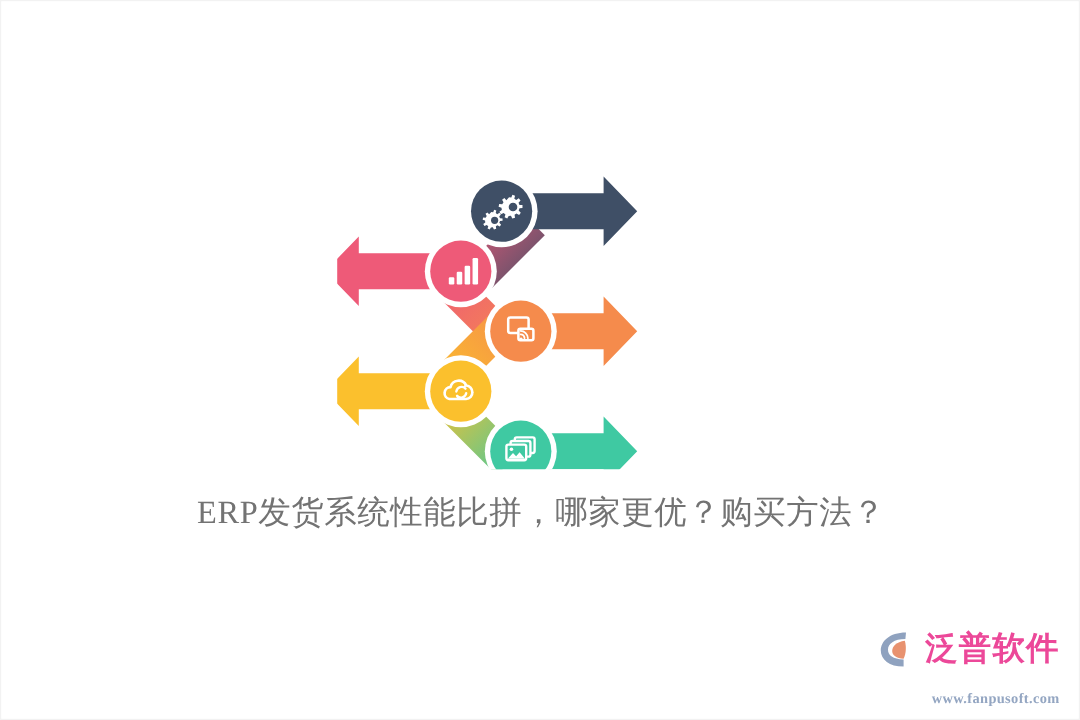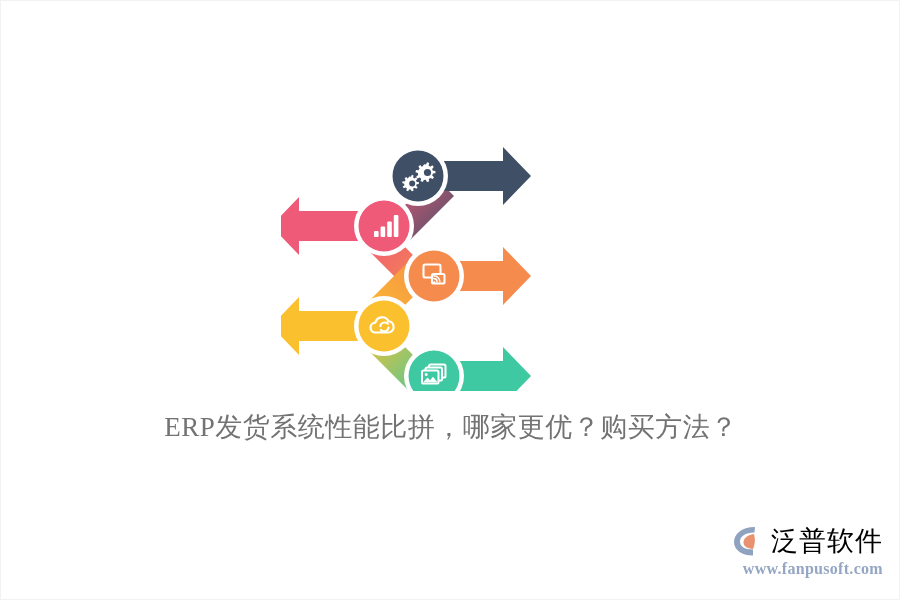--- a/index.html
+++ b/index.html
@@ -63,34 +63,34 @@
   #logo .logo-mark {
     width: 34px;
     height: 32px;
     margin-right: 4px;
     flex: 0 0 auto;
   }
   #logo .logo-mark svg { display:block; width:34px; height:32px; }
   #logo .logo-word {
     font-family: "DejaVu Sans", sans-serif;
     font-size: 27px;
-    font-weight: normal;
-    color: #000000;
+    font-weight: bold;
+    color: #ec4899;
     letter-spacing: 1px;
     line-height: 32px;
     white-space: nowrap;
   }
   #logo .logo-url {
     text-align: right;
     font-family: "Liberation Serif", "DejaVu Serif", serif;
-    font-size: 16px;
+    font-size: 12px;
     font-weight: bold;
     color: #94a6c2;
     letter-spacing: 0.3px;
-    margin-top: 1px;
+    margin-top: 16px;
     white-space: nowrap;
   }
 </style>
 </head>
 <body>
 
 <div id="infographic">
   <svg viewBox="0 0 260 260" xmlns="http://www.w3.org/2000/svg">
     <defs>
 

